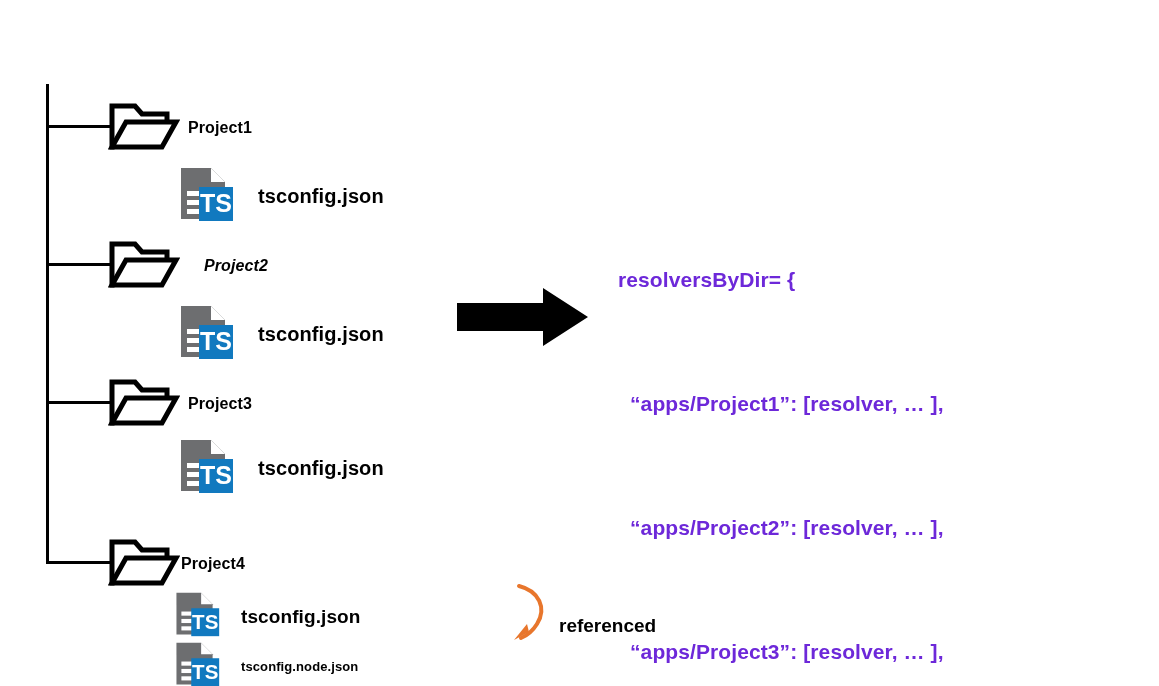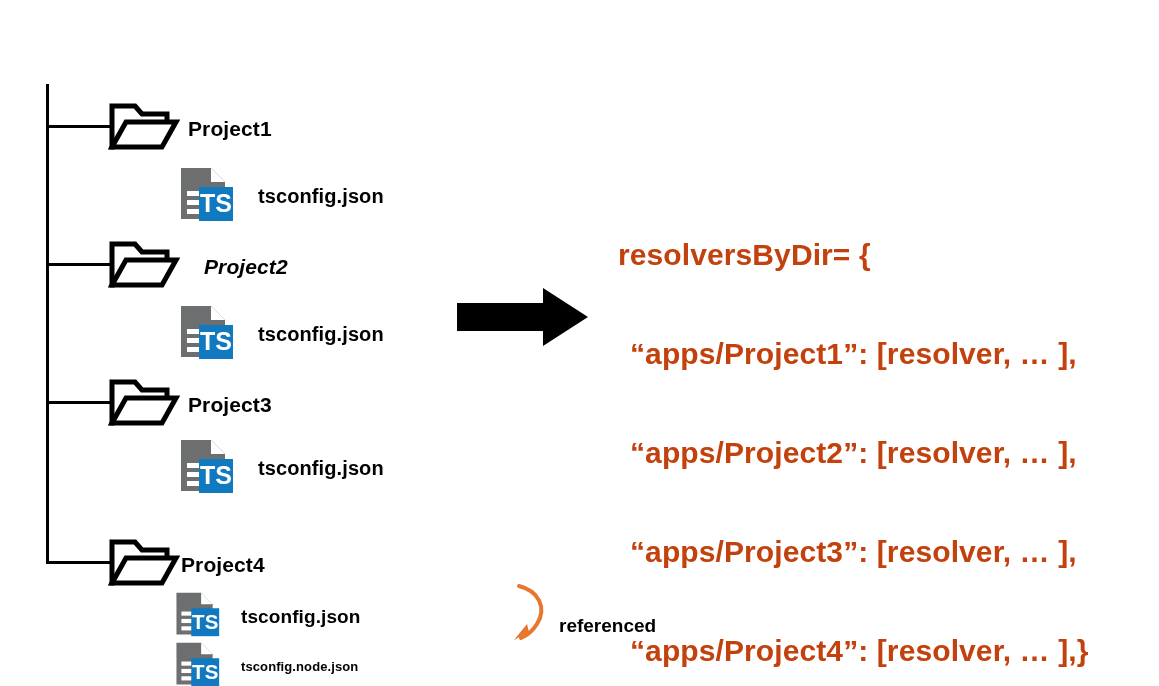--- a/index.html
+++ b/index.html
@@ -43,21 +43,21 @@
   .node-label {
     white-space: nowrap;
     line-height: 1;
   }
   .label-root {
     font-size: 20px;
     font-weight: 400;
     letter-spacing: 0.2px;
   }
   .label-folder {
-    font-size: 21px;
+    font-size: 16px;
     font-weight: 700;
     letter-spacing: 0.1px;
   }
 
   
   .file-row {
     position: absolute;
     display: flex;
     align-items: center;
   }
@@ -78,25 +78,26 @@
     position: absolute;
   }
 
   
   .code-block {
     position: absolute;
     line-height: 33px;
     white-space: pre;
   }
   .code-line {
-    font-size: 30px;
+    font-size: 21px;
     font-weight: 600;
     letter-spacing: 0.1px;
-    color: #c2410c;
+    color: #6d28d9;
     white-space: pre;
+    margin-top: 25px;
   }
   .code-line.indent {
     padding-left: 12px;
   }
 
   
   .ref-group {
     position: absolute;
     display: flex;
     align-items: center;

